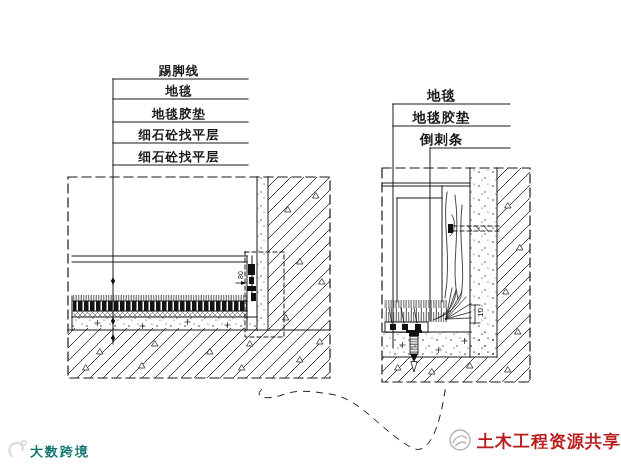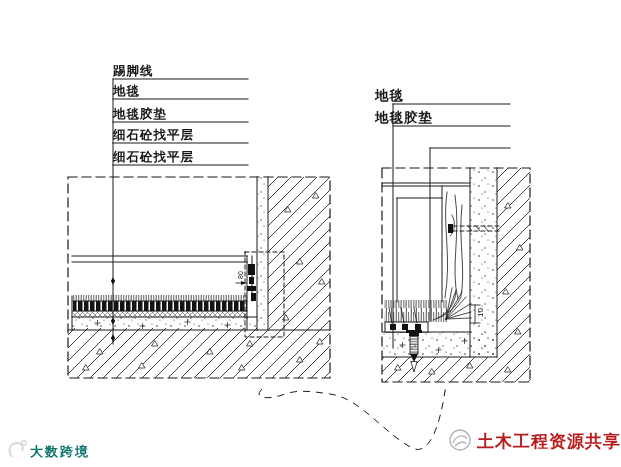--- a/index.html
+++ b/index.html
@@ -3,21 +3,21 @@
 <meta charset="utf-8">
 <style>
   html,body{margin:0;padding:0;background:#fff;}
   .canvas{
     position:relative;width:621px;height:467px;background:#ffffff;overflow:hidden;
     font-family:"Liberation Sans","DejaVu Sans",sans-serif;
   }
   svg{position:absolute;left:0;top:0;}
   .callout-label{
     position:absolute;color:#151515;font-weight:bold;
-    text-align:left;line-height:16px;letter-spacing:1px;white-space:nowrap;
+    text-align:center;line-height:16px;letter-spacing:1px;white-space:nowrap;
   }
   .left-label{left:113px;width:132px;font-size:12.5px;}
   .right-label{left:375px;width:133px;font-size:13.5px;}
   .wm-left{
     position:absolute;left:30px;top:443px;color:#0f766e;font-size:13px;font-weight:bold;
     letter-spacing:2px;
   }
   .wm-right{
     position:absolute;left:477px;top:430px;color:#b91c1c;font-size:17px;font-weight:bold;
     letter-spacing:1px;
@@ -254,17 +254,18 @@
   </svg>
 
   <div class="callout-label left-label" style="top:63px">踢脚线</div>
   <div class="callout-label left-label" style="top:83px">地毯</div>
   <div class="callout-label left-label" style="top:106px">地毯胶垫</div>
   <div class="callout-label left-label" style="top:127px">细石砼找平层</div>
   <div class="callout-label left-label" style="top:149px">细石砼找平层</div>
 
   <div class="callout-label right-label" style="top:88px">地毯</div>
   <div class="callout-label right-label" style="top:110px">地毯胶垫</div>
+  <div class="callout-label right-label" style="top:132px">倒刺条</div>
 
   <div class="wm-left">大数跨境</div>
   <div class="wm-right">土木工程资源共享</div>
 
 </div>
 
 </body></html>

